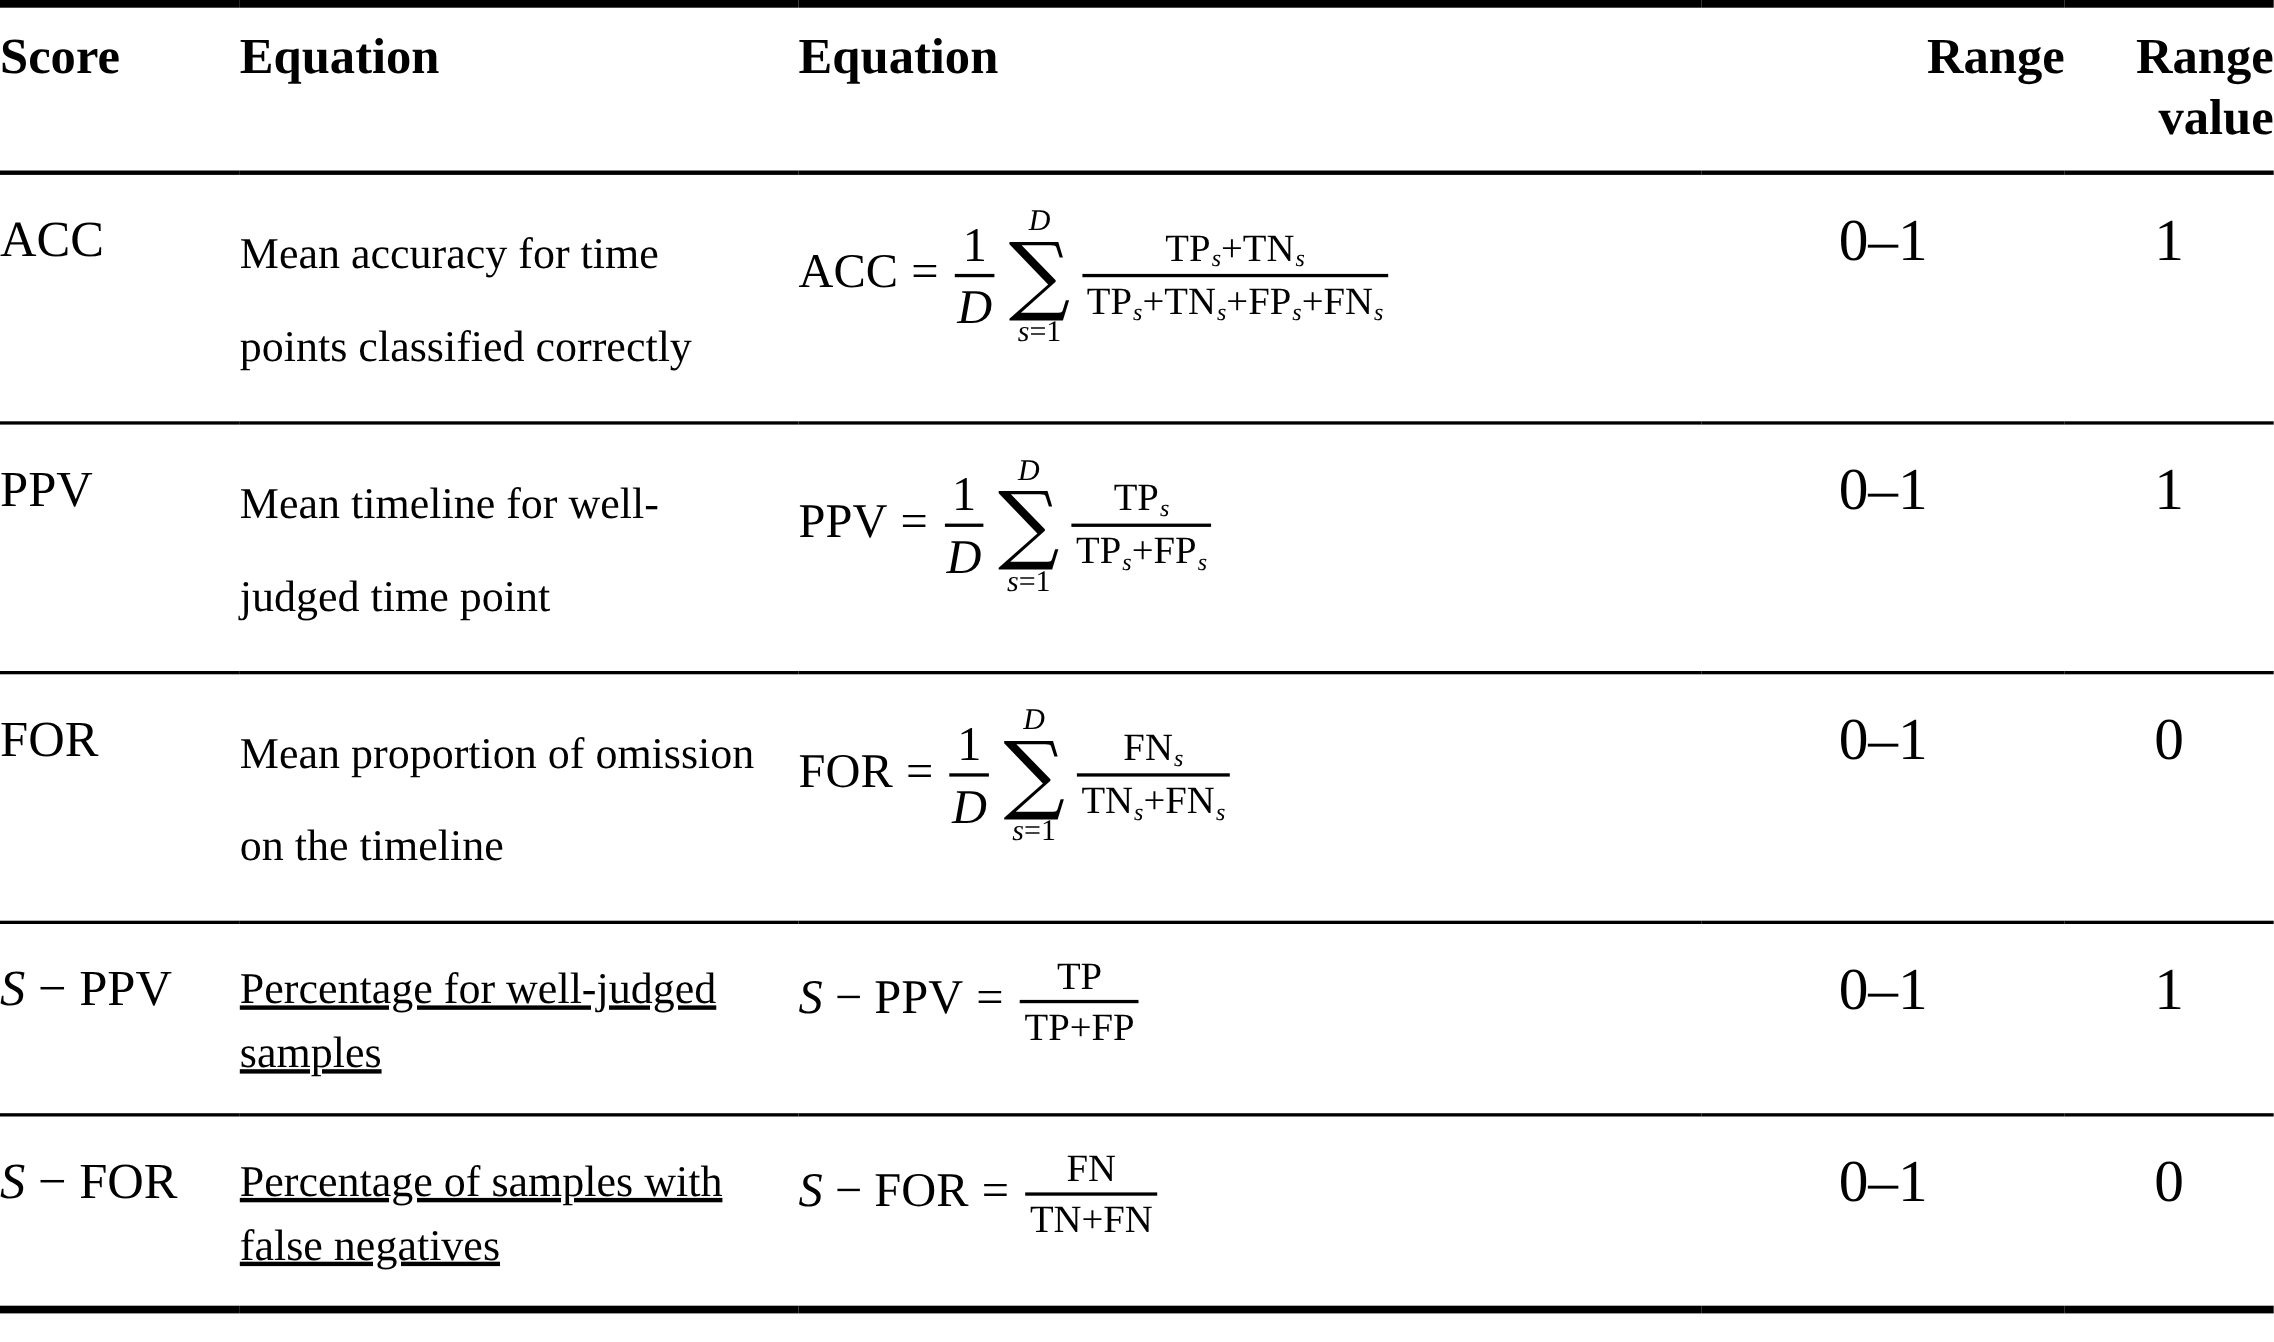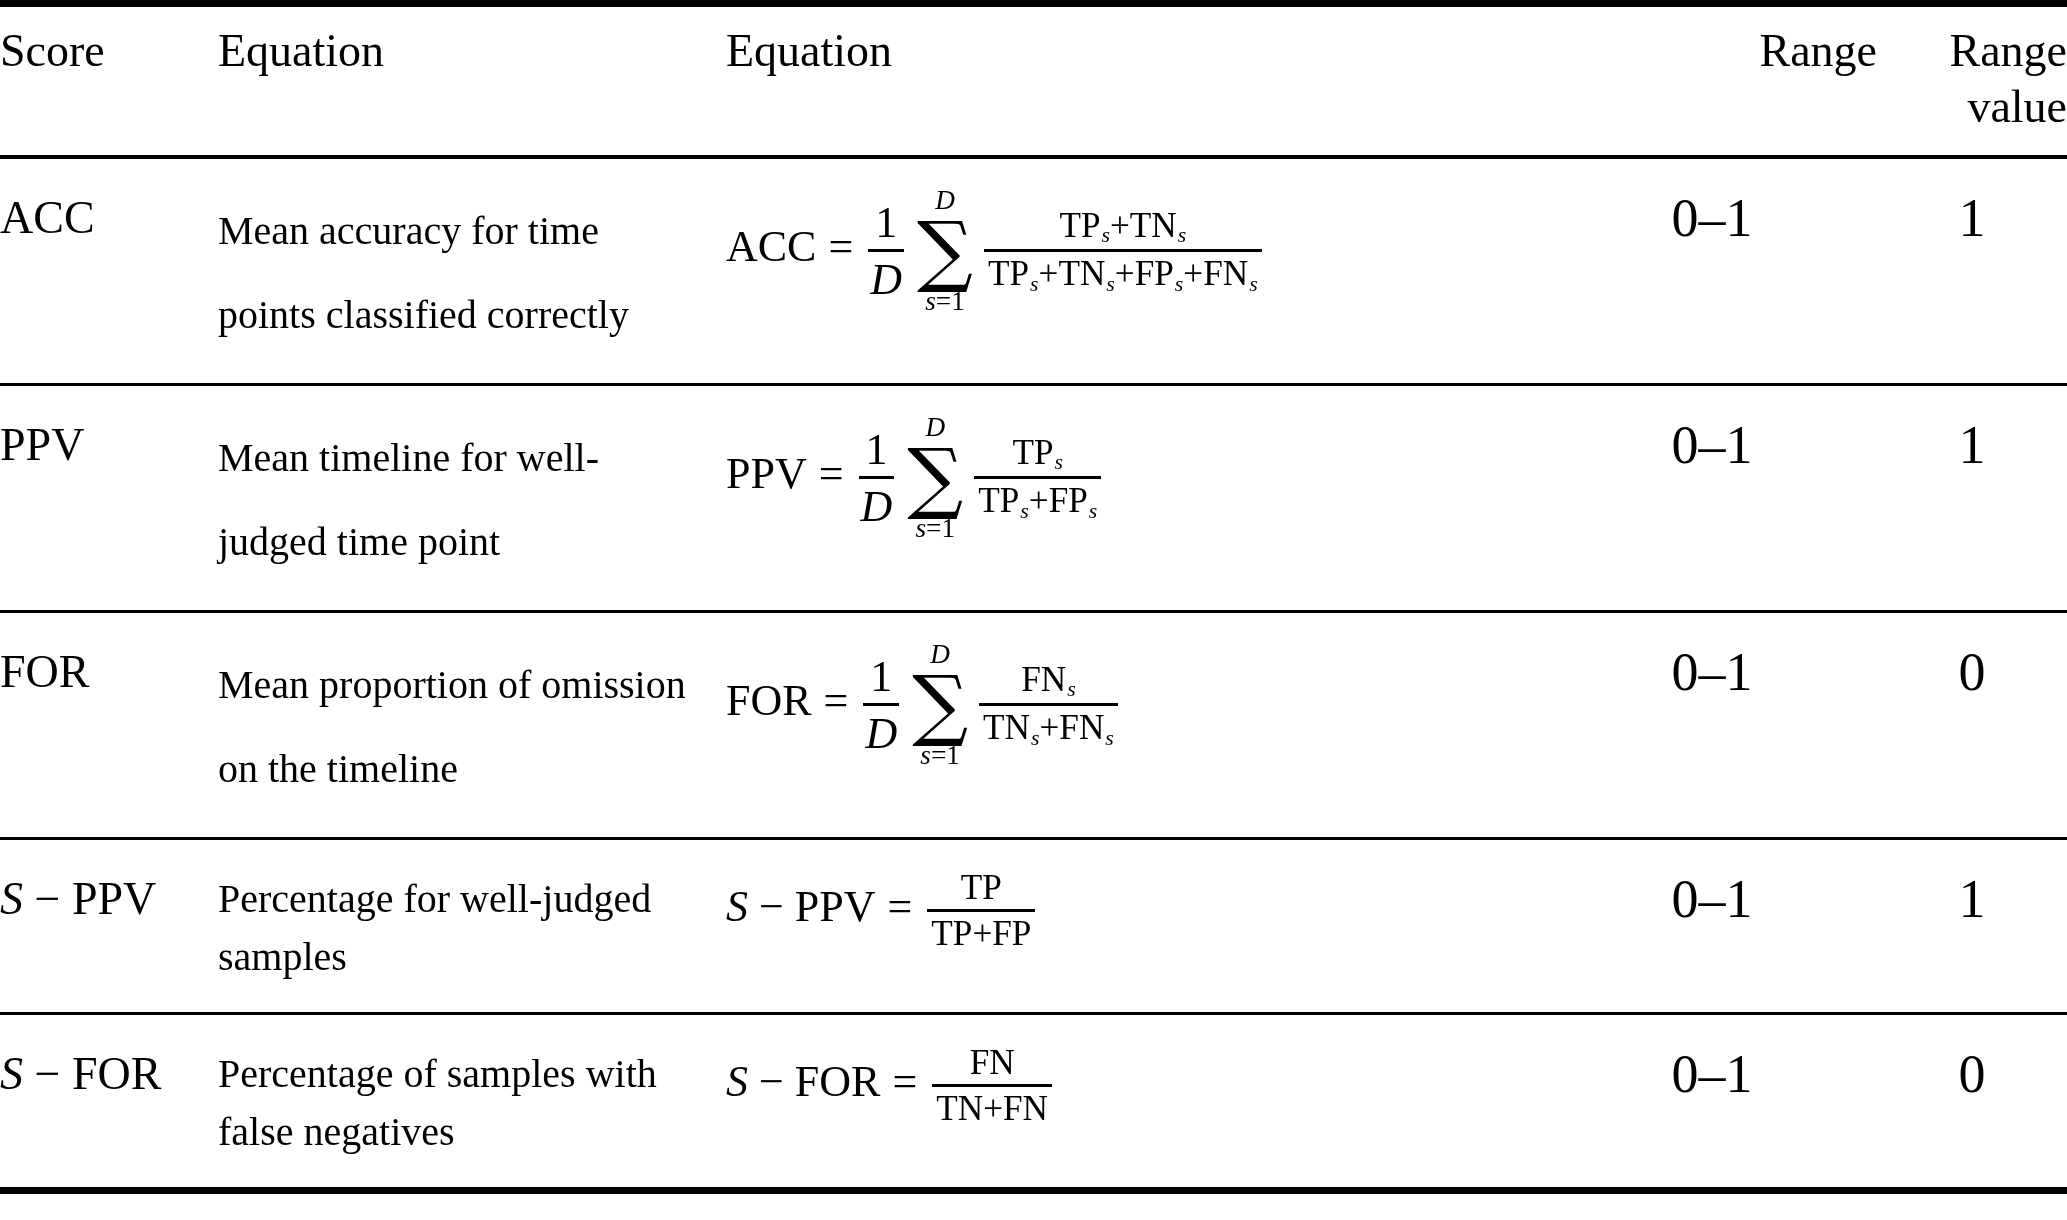--- a/index.html
+++ b/index.html
@@ -30,21 +30,21 @@
 
   col.c-score   { width: 218px; }
   col.c-purpose { width: 508px; }
   col.c-eq      { width: 574px; }
   col.c-range   { width: 330px; }
   col.c-best    { width: 190px; }
   col.c-pad     { width: 247px; }
 
   
   tr.rule-top > td,
-  tr.rule-top > th { border-top: 7px solid #000; }
+  tr.rule-top > th { border-top: 7px solid #000; font-weight: bold; }
 
   thead tr.head-row > th {
     border-bottom: 4px solid #000;
   }
 
   tbody tr.data-row > td {
     border-bottom: 3px solid #000;
   }
   tbody tr.data-row.last-row > td {
     border-bottom: 7px solid #000;
@@ -72,21 +72,21 @@
     padding-top: 30px;
     padding-bottom: 26px;
   }
   .cell-purpose {
     font-size: 40px;
     line-height: 84px;
     text-align: left;
     padding-top: 30px;
     padding-bottom: 26px;
   }
-  .cell-purpose.tight { line-height: 58px; }
+  .cell-purpose.tight { line-height: 58px; text-decoration: underline; }
   .cell-eq {
     font-size: 44px;
     text-align: left;
     padding-top: 28px;
     padding-bottom: 26px;
     white-space: nowrap;
   }
   .cell-range, .cell-best {
     font-size: 54px;
     line-height: 58px;

